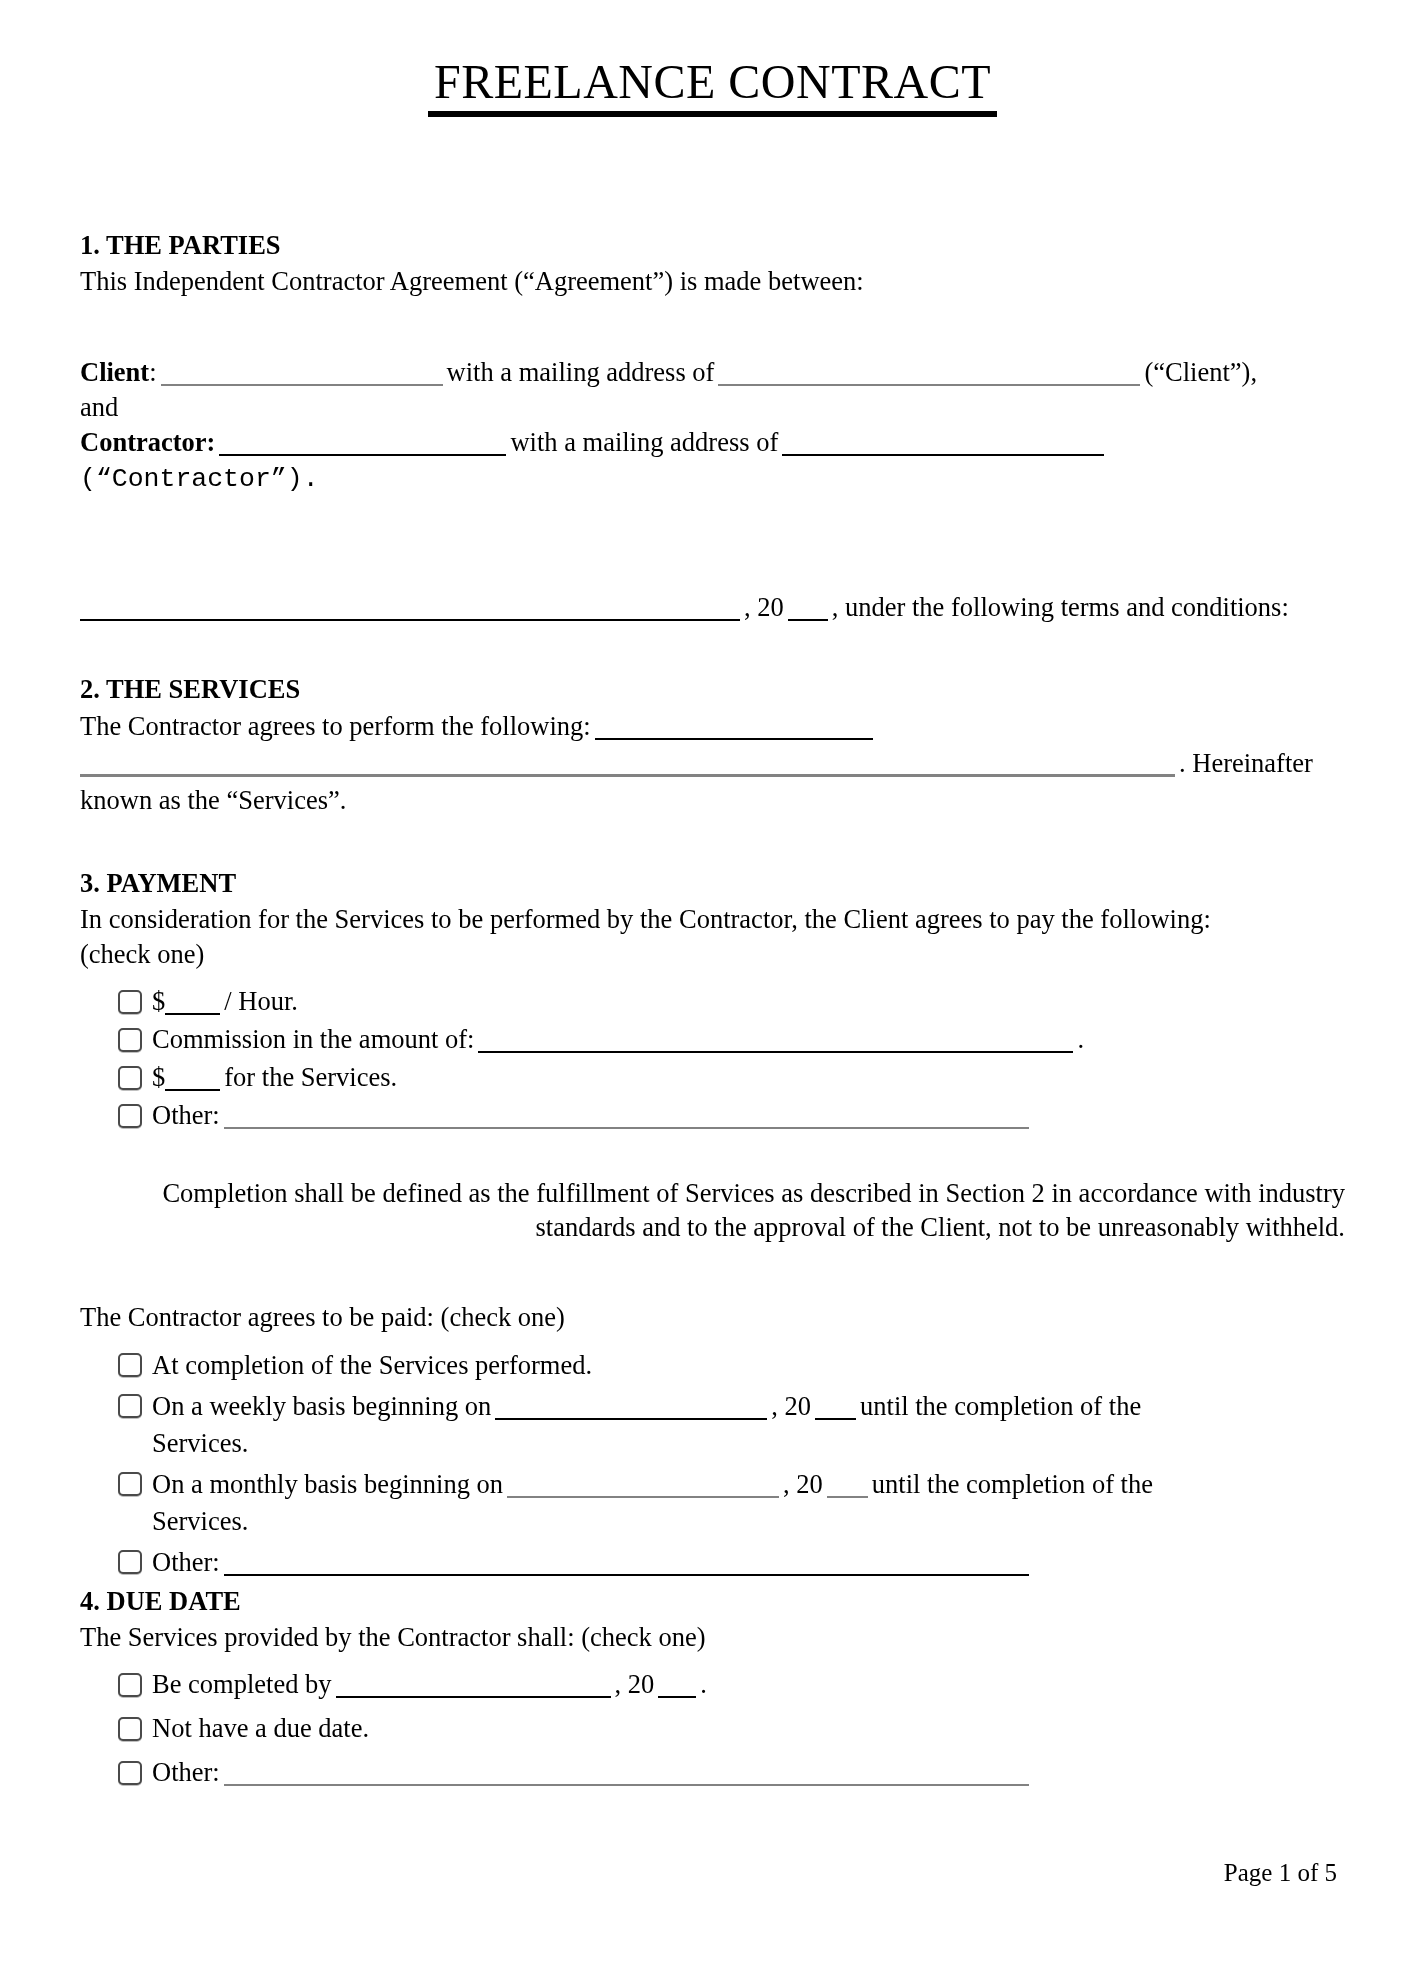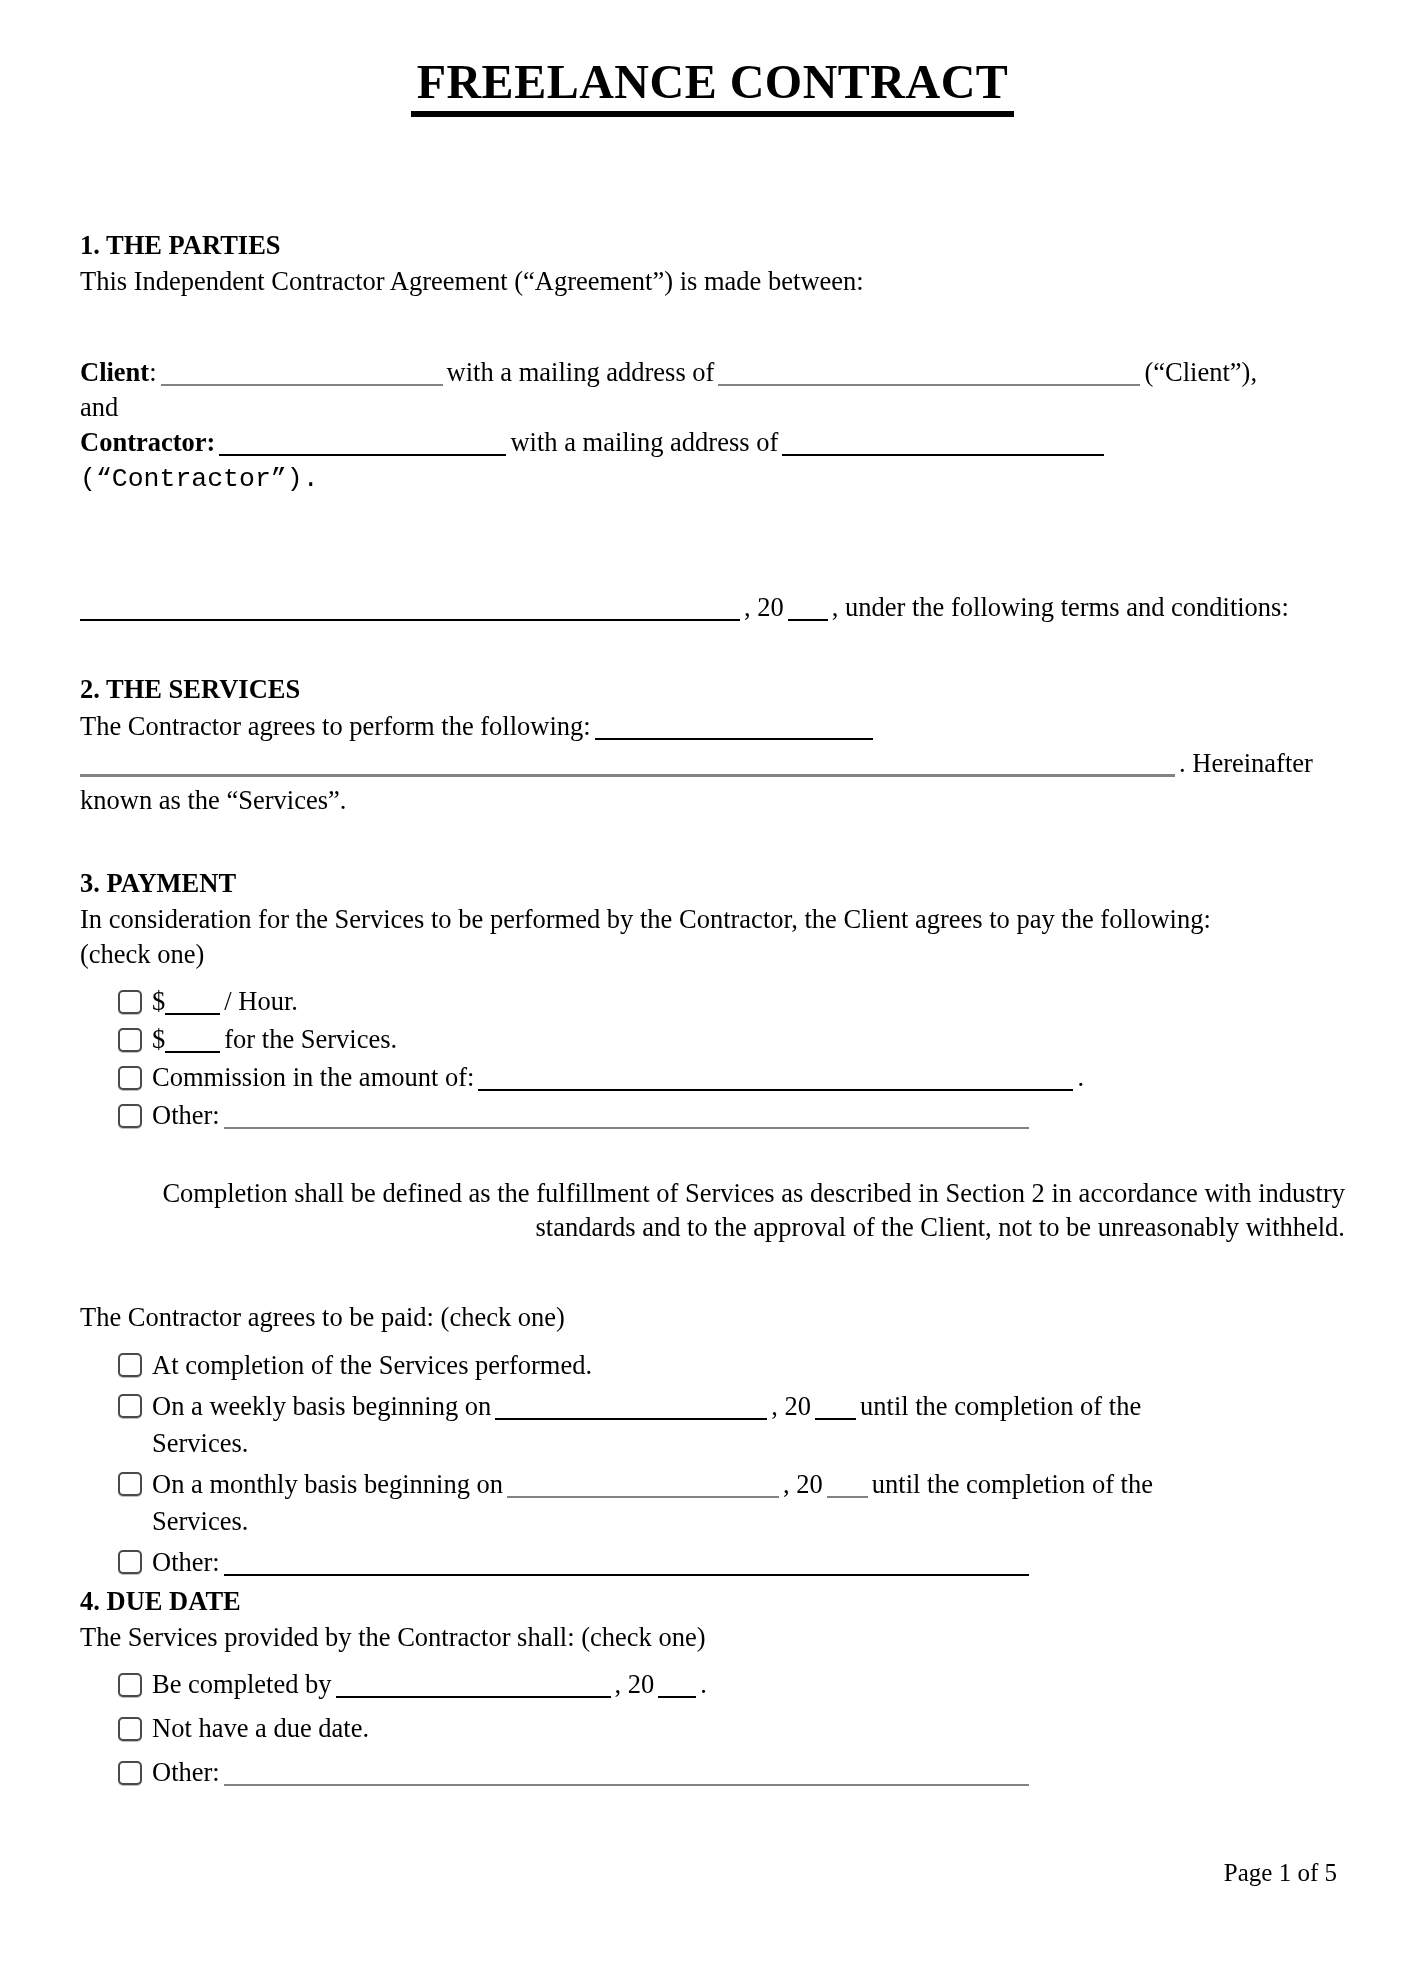--- a/index.html
+++ b/index.html
@@ -11,21 +11,21 @@
     font-family:"Liberation Serif", serif;
     font-size:26.5px;
     color:#000;
     box-sizing:border-box;
     padding:0 79px 0 80px;
     overflow:hidden;
   }
   .title-wrap { padding-top:56px; text-align:center; margin-bottom:112px; }
   .doc-title {
     display:inline-block;
-    font-size:48px; font-weight:700;
+    font-size:48px; font-weight:400;
     letter-spacing:0.5px;
     border-bottom:6px solid #000;
     padding:0 6px 2px 6px;
     line-height:1.1;
   }
   .sec-heading { font-size:26.5px; font-weight:700; margin:0; line-height:32px; }
   p { margin:0; }
   .intro { line-height:35px; margin-top:3px; }
   b { font-weight:700; }
 
@@ -109,25 +109,25 @@
   <p class="intro">In consideration for the Services to be performed by the Contractor, the Client agrees to pay the following:</p>
   <p class="intro" style="margin-top:0">(check one)</p>
 
   <div class="opts">
     <div class="check-row">
       <span class="checkbox"></span>
       <span class="check-text"><span style="white-space: pre-wrap;">$</span><span class="blank" style="width:55px; margin-left:0"></span><span style="white-space: pre-wrap;">/ Hour.</span></span>
     </div>
     <div class="check-row">
       <span class="checkbox"></span>
-      <span class="check-text"><span style="white-space: pre-wrap;">$</span><span class="blank" style="width:55px; margin-left:0"></span><span style="white-space: pre-wrap;">for the Services.</span></span>
+      <span class="check-text"><span style="white-space: pre-wrap;">Commission in the amount of:</span><span class="blank" style="width:595px"></span><span style="white-space: pre-wrap;">.</span></span>
     </div>
     <div class="check-row">
       <span class="checkbox"></span>
-      <span class="check-text"><span style="white-space: pre-wrap;">Commission in the amount of:</span><span class="blank" style="width:595px"></span><span style="white-space: pre-wrap;">.</span></span>
+      <span class="check-text"><span style="white-space: pre-wrap;">$</span><span class="blank" style="width:55px; margin-left:0"></span><span style="white-space: pre-wrap;">for the Services.</span></span>
     </div>
     <div class="check-row">
       <span class="checkbox"></span>
       <span class="check-text"><span style="white-space: pre-wrap;">Other:</span><span class="blank gray" style="width:805px"></span></span>
     </div>
   </div>
 
   <p class="completion">Completion shall be defined as the fulfillment of Services as described in Section 2 in accordance with industry standards and to the approval of the Client, not to be unreasonably withheld.</p>
 
   <p class="paid-intro">The Contractor agrees to be paid: (check one)</p>

